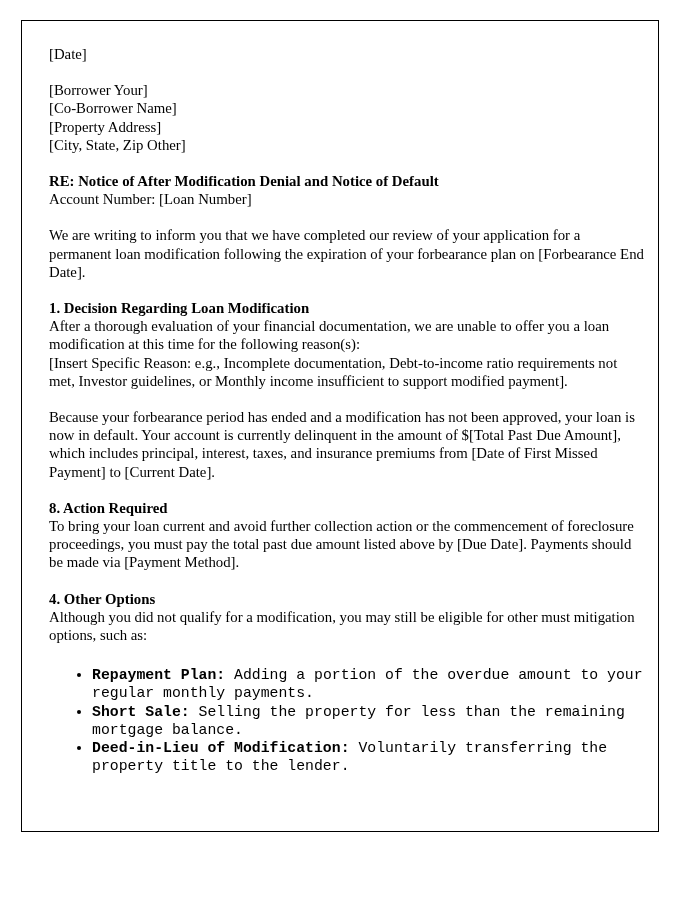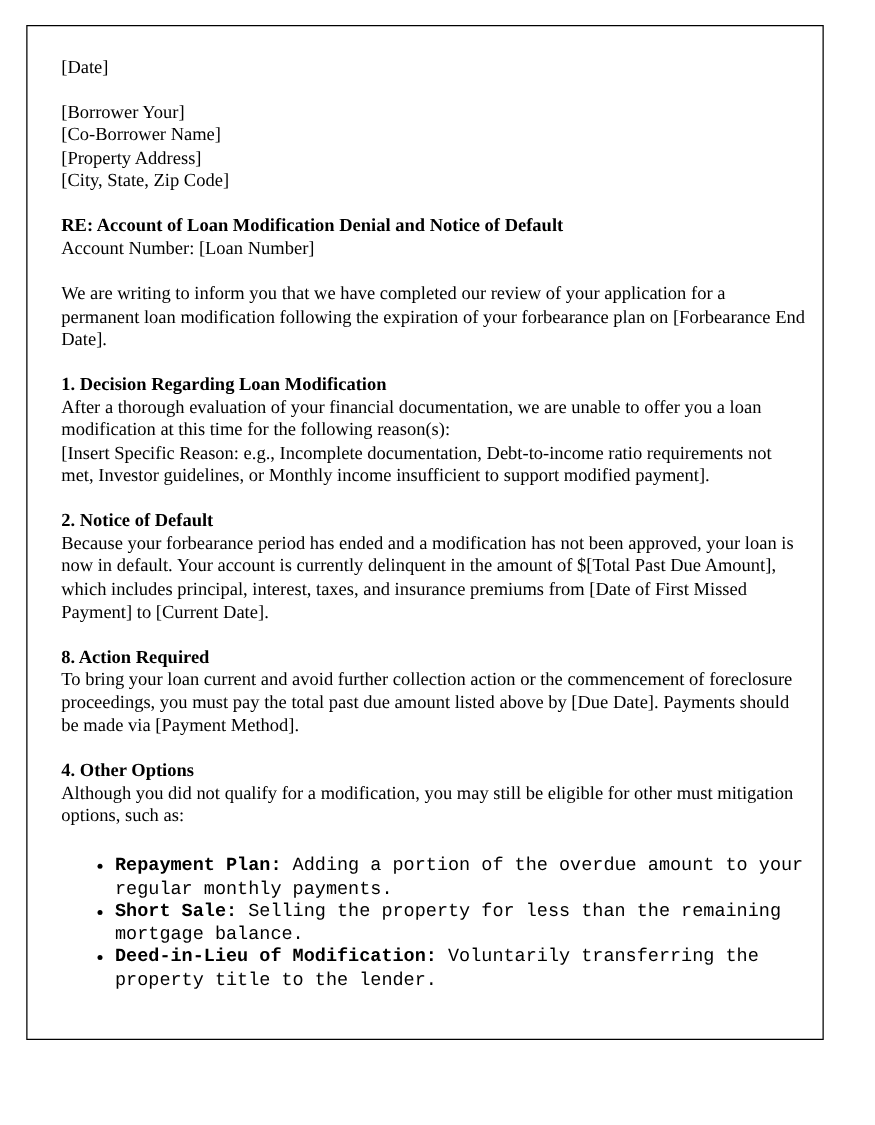--- a/index.html
+++ b/index.html
@@ -50,34 +50,33 @@
 <div class="canvas">
   <div class="page">
     <div class="doc">
         <div class="block">
           <div>[Date]</div>
         </div>
         <div class="block">
           <div>[Borrower Your]</div>
           <div>[Co-Borrower Name]</div>
           <div>[Property Address]</div>
-          <div>[City, State, Zip Code]</div>
+          <div>[City, State, Zip Other]</div>
         </div>
         <div class="block">
-          <div class="bold">RE: Account of Loan Modification Denial and Notice of Default</div>
+          <div class="bold">RE: Notice of After Modification Denial and Notice of Default</div>
           <div>Account Number: [Loan Number]</div>
         </div>
         <div class="block">We are writing to inform you that we have completed our review of your application for a permanent loan modification following the expiration of your forbearance plan on [Forbearance End Date].</div>
         <div class="block">
           <div class="bold">1. Decision Regarding Loan Modification</div>
           <div>After a thorough evaluation of your financial documentation, we are unable to offer you a loan modification at this time for the following reason(s):</div>
           <div>[Insert Specific Reason: e.g., Incomplete documentation, Debt-to-income ratio requirements not met, Investor guidelines, or Monthly income insufficient to support modified payment].</div>
         </div>
         <div class="block">
-          <div class="bold">2. Notice of Default</div>
           <div>Because your forbearance period has ended and a modification has not been approved, your loan is now in default. Your account is currently delinquent in the amount of $[Total Past Due Amount], which includes principal, interest, taxes, and insurance premiums from [Date of First Missed Payment] to [Current Date].</div>
         </div>
         <div class="block">
           <div class="bold">8. Action Required</div>
           <div>To bring your loan current and avoid further collection action or the commencement of foreclosure proceedings, you must pay the total past due amount listed above by [Due Date]. Payments should be made via [Payment Method].</div>
         </div>
         <div class="block">
           <div class="bold">4. Other Options</div>
           <div>Although you did not qualify for a modification, you may still be eligible for other must mitigation options, such as:</div>
         </div>

